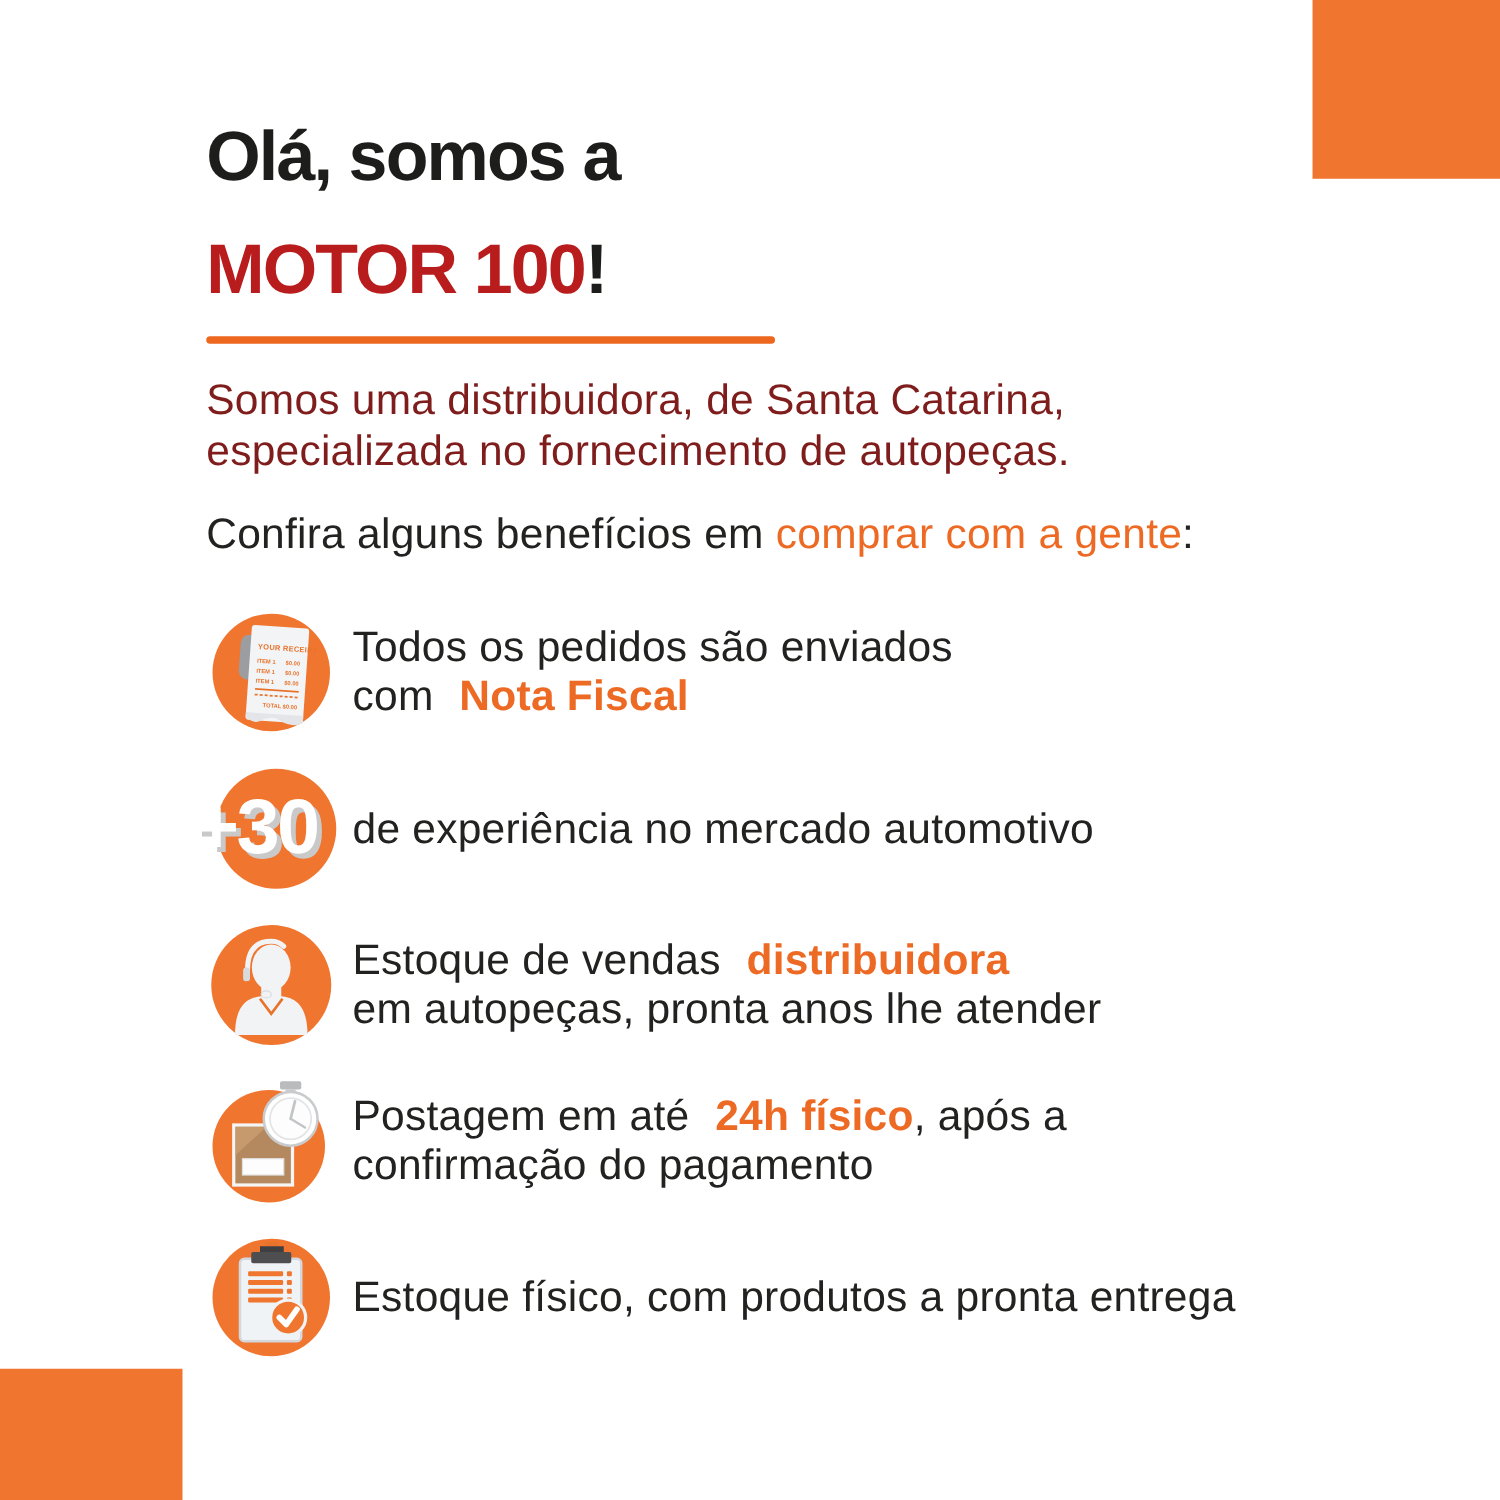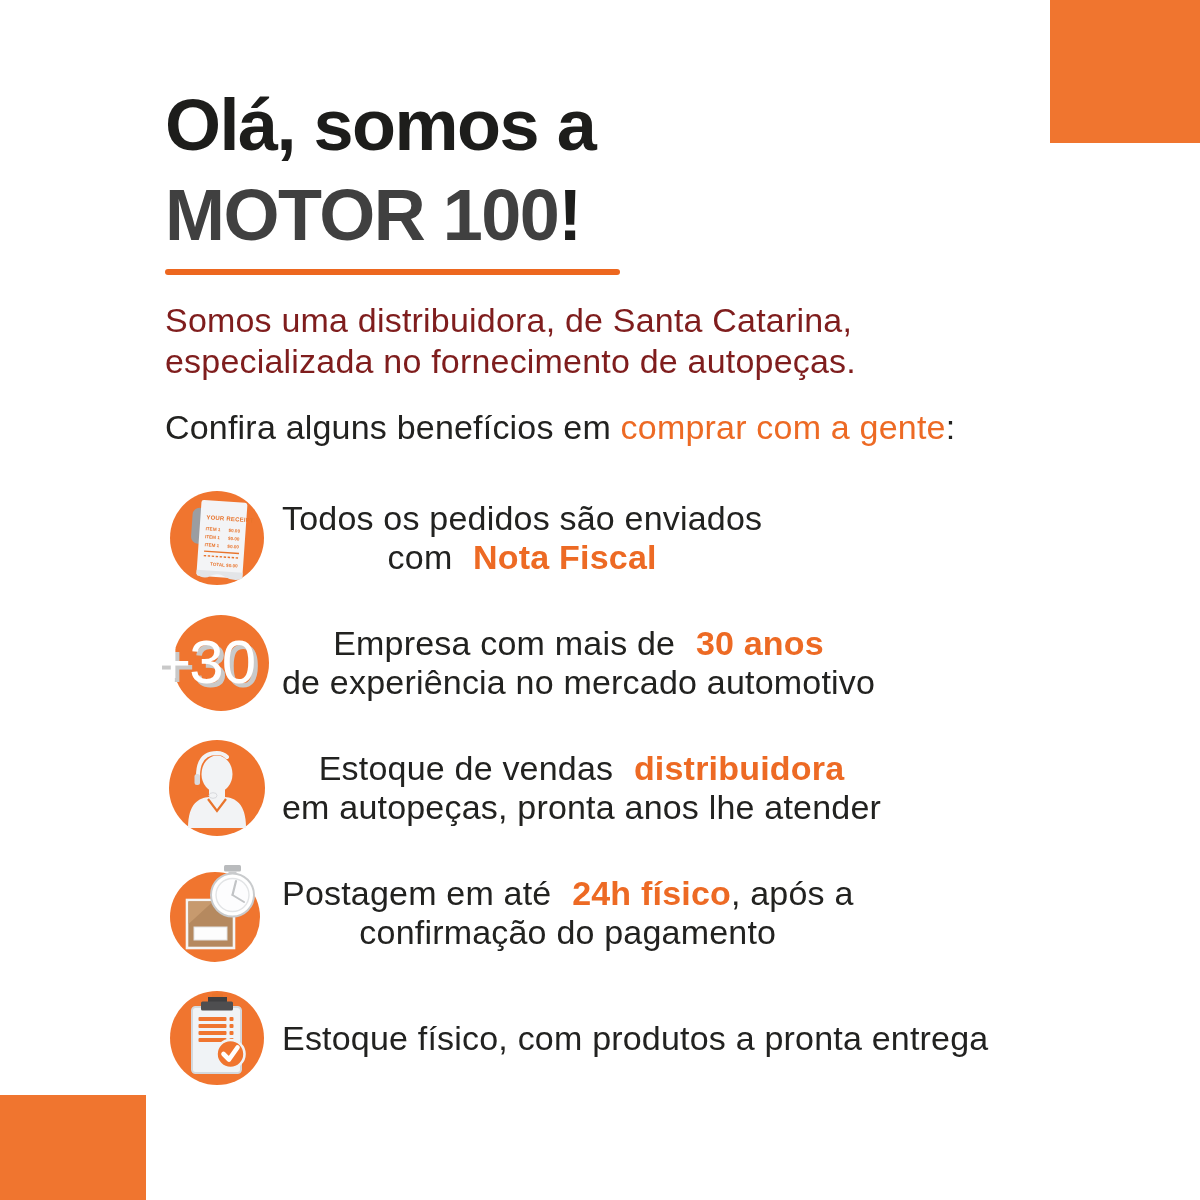--- a/index.html
+++ b/index.html
@@ -5,38 +5,38 @@
   * { margin:0; padding:0; box-sizing:border-box; }
   html,body { width:1200px; height:1200px; background:#ffffff; overflow:hidden; }
   body { font-family:"Liberation Sans","DejaVu Sans",sans-serif; color:#1d1d1b; position:relative; }
 
   .sq { position:absolute; background:#F0752F; }
   .sq-tr { top:0; right:0; width:150px; height:143px; }
   .sq-bl { bottom:0; left:0; width:146px; height:105px; }
 
   .content { position:absolute; left:165px; top:80px; width:920px; }
 
-  .title { font-size:72px; line-height:90px; font-weight:800; letter-spacing:-1.5px; color:#1d1d1b; }
-  .title .brand { color:#404040; }
+  .title { font-size:56px; line-height:90px; font-weight:800; letter-spacing:-1.5px; color:#1d1d1b; }
+  .title .brand { color:#b91c1c; }
   .brand-underline { width:455px; height:6px; background:#ED671F; margin-top:9px; border-radius:3px; }
 
   .intro { margin-top:25px; font-size:34px; line-height:41px; letter-spacing:.2px; color:#7f1d1d; }
   .cta { margin-top:25px; font-size:34px; line-height:41px; letter-spacing:.2px; color:#222220; white-space:pre-wrap; }
   .accent-reg { color:#ED6A24;text-align:right; }
 
   .benefits { margin-top:38px; display:flex; flex-direction:column; gap:21px; list-style:none; }
   .brow { display:flex; align-items:center; min-height:104px; }
   .b-icon { flex:0 0 104px; width:104px; height:104px; position:relative; }
-  .b-text { margin-left:13px; font-size:34px; line-height:39px; letter-spacing:.2px; color:#222220;text-align:center; }
+  .b-text { margin-left:13px; font-size:34px; line-height:39px; letter-spacing:.2px; color:#222220; }
   .b-line { white-space:pre-wrap; }
   .acc-b { color:#ED6A24; font-weight:700;margin-left:11px; }
 
   
   .plus30-circle { position:absolute; left:8px; top:4px; width:96px; height:96px; border-radius:50%; background:#F0752F; }
-  .plus30-label { position:absolute; left:-10px; top:50%; transform:translateY(-52%); font-size:62px; font-weight:400;
+  .plus30-label { position:absolute; left:-10px; top:50%; transform:translateY(-52%); font-size:62px; font-weight:700;
                   color:#ffffff; letter-spacing:-2px; text-shadow:4px 4px 0 #c9c9c9; }
 
   svg { display:block; }
   .rc-title { font-size:6px; font-weight:bold; fill:#E8742C; letter-spacing:.2px; }
   .rc-small { font-size:4.6px; font-weight:bold; fill:#E8742C; }
 </style>
 </head>
 <body>
 
 <div class="sq sq-tr"></div>
@@ -79,21 +79,20 @@
         <div class="b-line"><span>com </span><span class="acc-b">Nota Fiscal</span></div>
       </div>
     </li>
 
     <li class="brow">
       <div class="b-icon">
         <div class="plus30-circle"></div>
         <span class="plus30-label">+30</span>
       </div>
       <div class="b-text">
-        <div class="b-line"><span>Empresa com mais de </span><span class="acc-b">30 anos</span></div>
         <div class="b-line"><span>de experiência no mercado automotivo</span></div>
       </div>
     </li>
 
     <li class="brow">
       <div class="b-icon">
         <svg width="104" height="104" viewBox="0 0 104 104">
           <circle cx="52" cy="52" r="48" fill="#F0752F"></circle>
           <path d="M33 40 Q33 17 52 17 Q58 17 62 21" fill="none" stroke="#f2f3f5" stroke-width="4" stroke-linecap="round"></path>
           <ellipse cx="52" cy="38" rx="15.5" ry="18.5" fill="#f2f3f5"></ellipse>

